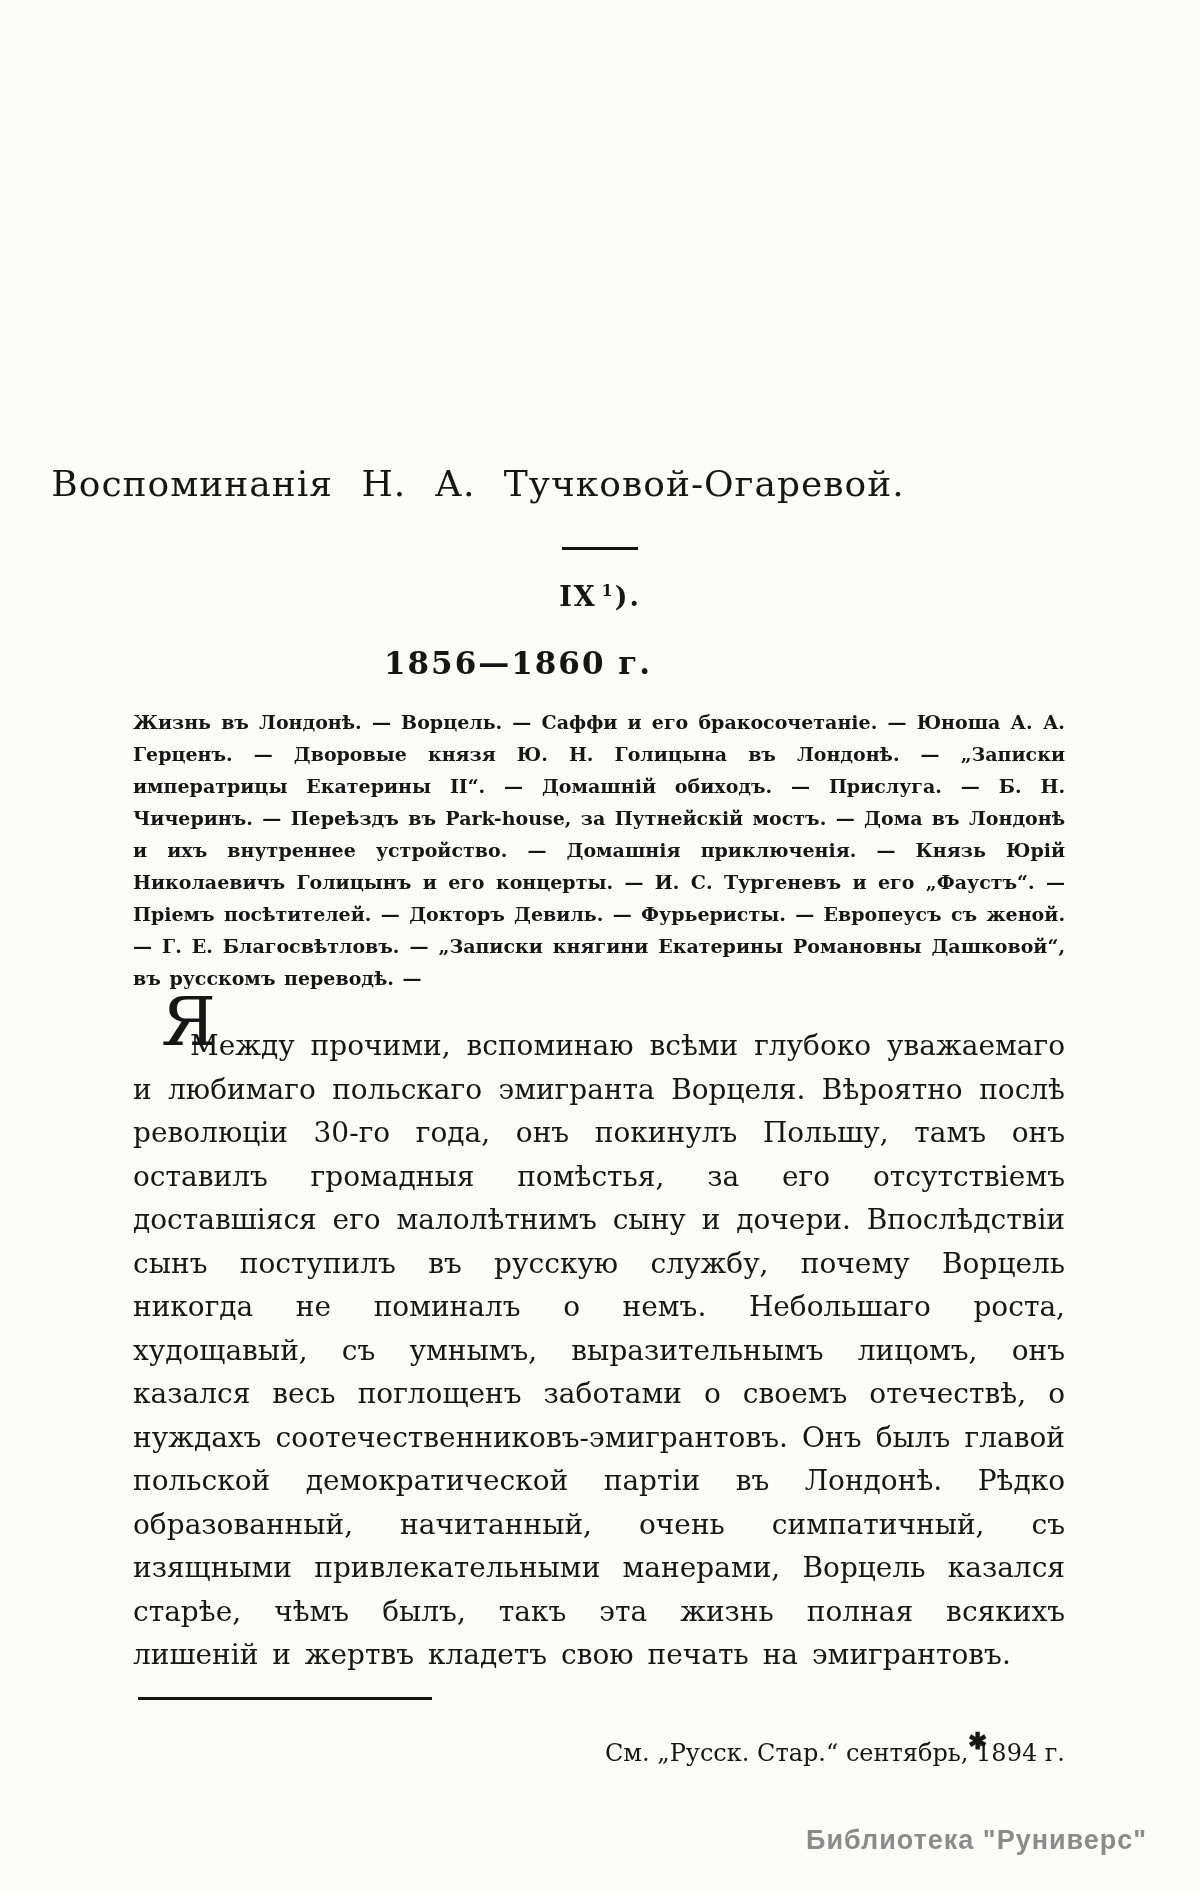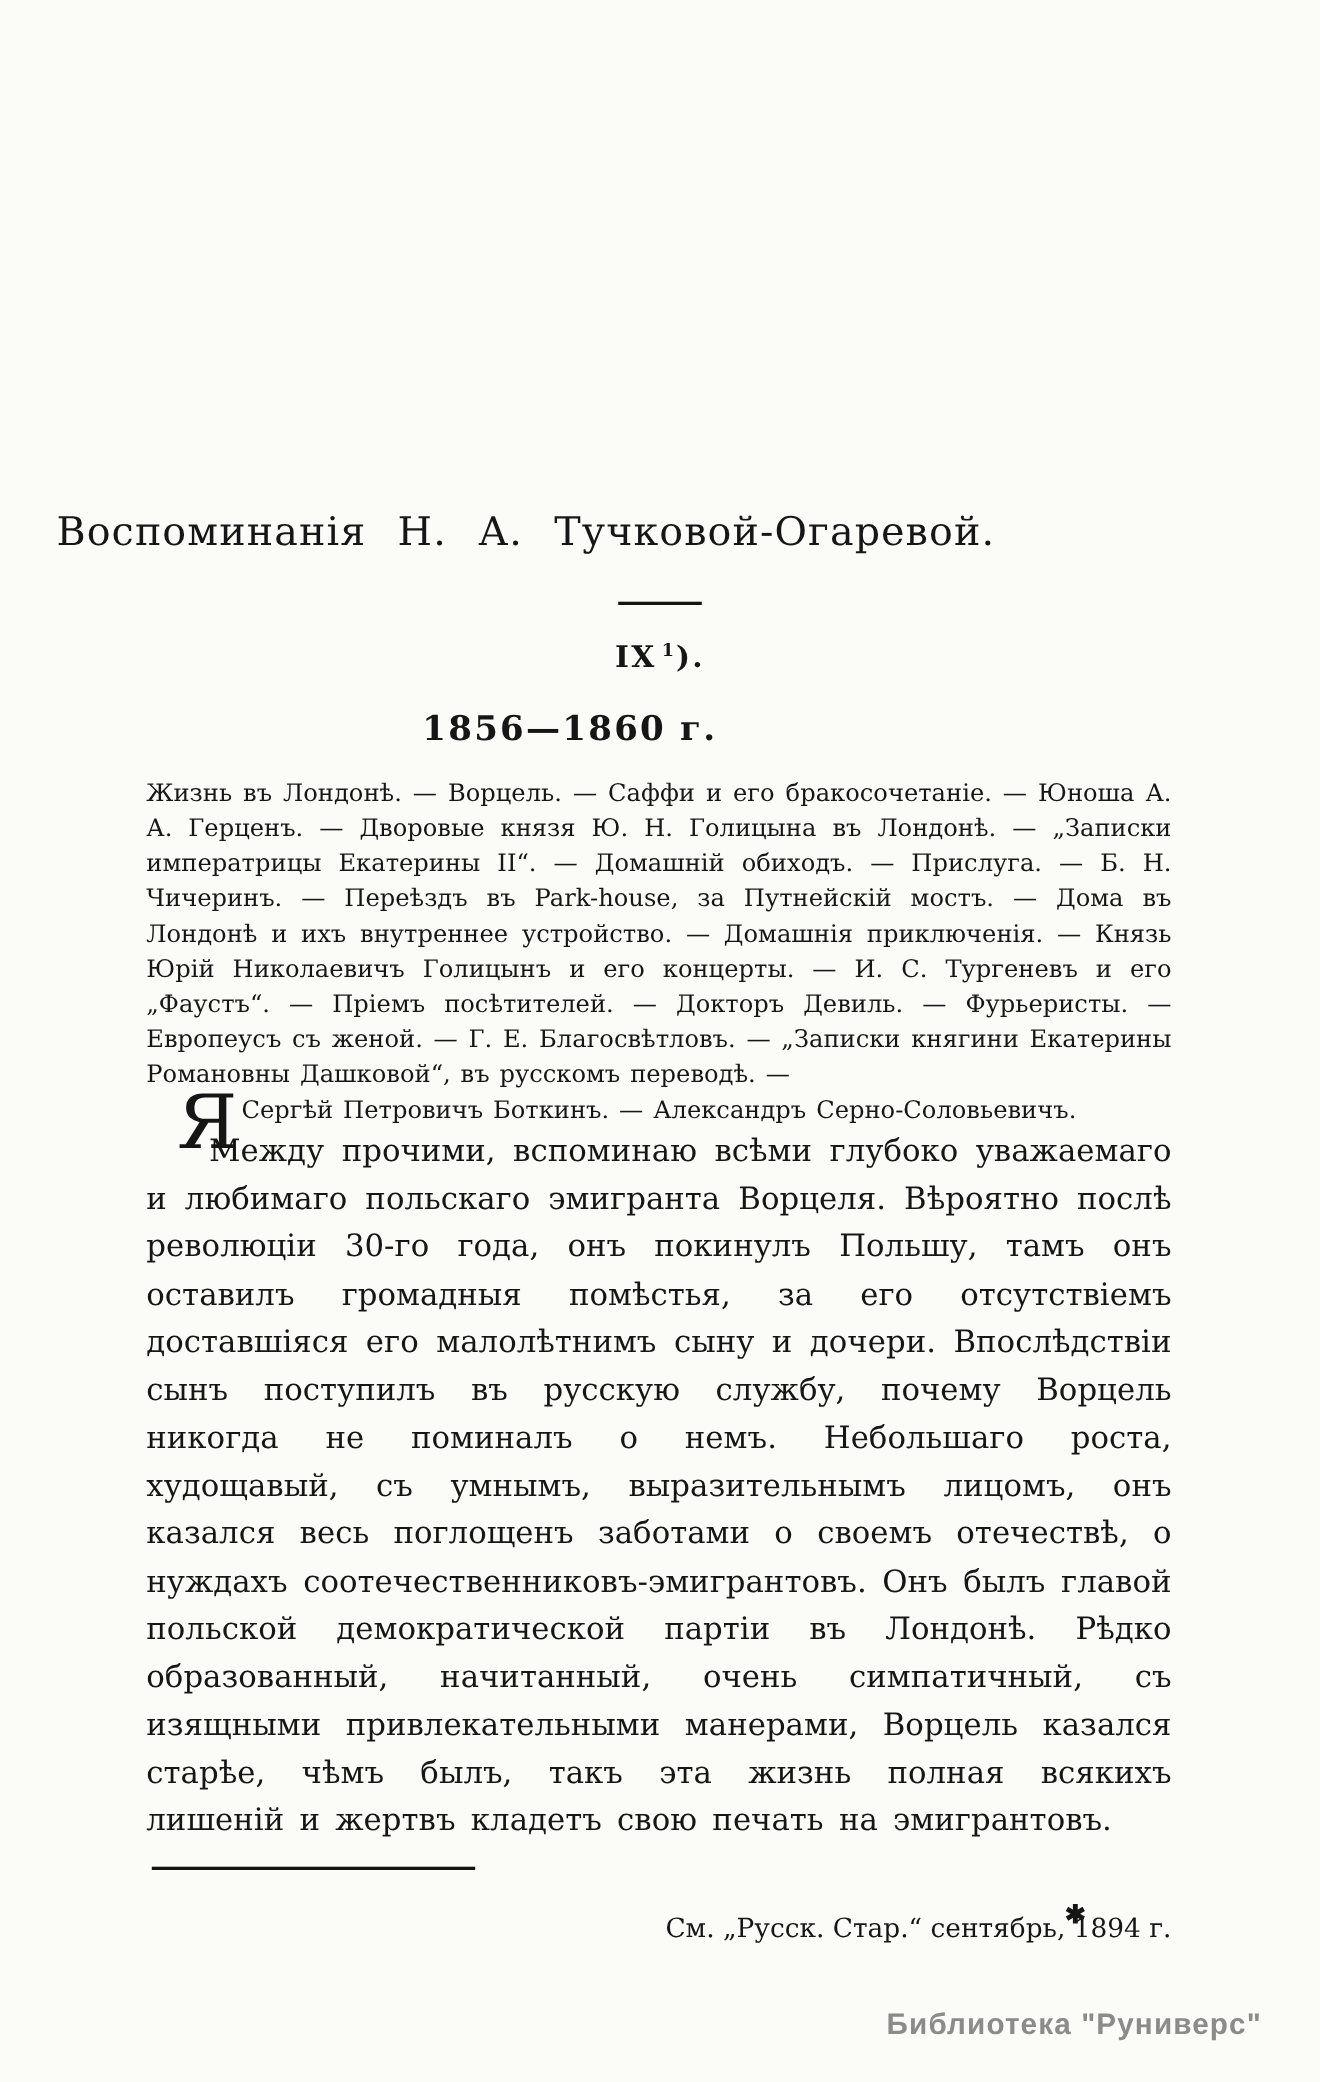--- a/index.html
+++ b/index.html
@@ -29,21 +29,21 @@
     font-size: 27px; font-weight: bold; letter-spacing: 2px;
   }
   .chapter-heading sup { font-size: 16px; }
   .period-heading {
     position: absolute; top: 645px; left: 0; width: 1036px;
     text-align: center;
     font-size: 31px; font-weight: bold; letter-spacing: 2px;
   }
   .summary-block {
     position: absolute; top: 706px; left: 133px; width: 932px;
-    font-size: 22px; font-weight: normal;
+    font-size: 19px; font-weight: bold;
     line-height: 32px;
     word-spacing: 2px;
   }
   .summary-main { text-align: justify; }
   .summary-last { text-align: center; }
   .body-block {
     position: absolute; top: 1002px; left: 133px; width: 932px;
     font-size: 28px; line-height: 43.5px;
     word-spacing: 5px;
   }
@@ -81,21 +81,20 @@
 <div class="page-title">Воспоминанія Н. А. Тучковой-Огаревой.</div>
 
 <div class="title-rule"></div>
 
 <div class="chapter-heading"><span>IX</span> <sup>1</sup><span>).</span></div>
 
 <div class="period-heading">1856—1860 г.</div>
 
 <div class="summary-block">
   <div class="summary-main">Жизнь въ Лондонѣ. — Ворцель. — Саффи и его бракосочетаніе. — Юноша А. А. Герценъ. — Дворовые князя Ю. Н. Голицына въ Лондонѣ. — „Записки императрицы Екатерины II“. — Домашній обиходъ. — Прислуга. — Б. Н. Чичеринъ. — Переѣздъ въ Park-house, за Путнейскій мостъ. — Дома въ Лондонѣ и ихъ внутреннее устройство. — Домашнія приключенія. — Князь Юрій Николаевичъ Голицынъ и его концерты. — И. С. Тургеневъ и его „Фаустъ“. — Пріемъ посѣтителей. — Докторъ Девиль. — Фурьеристы. — Европеусъ съ женой. — Г. Е. Благосвѣтловъ. — „Записки княгини Екатерины Романовны Дашковой“, въ русскомъ переводѣ. —</div>
-  <div class="summary-last">Сергѣй Петровичъ Боткинъ. — Александръ Серно-Соловьевичъ.</div>
 </div>
 
 <div class="body-block">
   <span class="drop-cap">Я</span>
   <p class="para para-indent">Между прочими, вспоминаю всѣми глубоко уважаемаго и любимаго польскаго эмигранта Ворцеля. Вѣроятно послѣ революціи 30-го года, онъ покинулъ Польшу, тамъ онъ оставилъ громадныя помѣстья, за его отсутствіемъ доставшіяся его малолѣтнимъ сыну и дочери. Впослѣдствіи сынъ поступилъ въ русскую службу, почему Ворцель никогда не поминалъ о немъ. Небольшаго роста, худощавый, съ умнымъ, выразительнымъ лицомъ, онъ казался весь поглощенъ заботами о своемъ отечествѣ, о нуждахъ соотечественниковъ-эмигрантовъ. Онъ былъ главой польской демократической партіи въ Лондонѣ. Рѣдко образованный, начитанный, очень симпатичный, съ изящными привлекательными манерами, Ворцель казался старѣе, чѣмъ былъ, такъ эта жизнь полная всякихъ лишеній и жертвъ кладетъ свою печать на эмигрантовъ.</p>
 </div>
 
 <div class="footnote-rule"></div>
 
 <div class="footnote-line">См. „Русск. Стар.“ сентябрь, 1894 г.</div>

